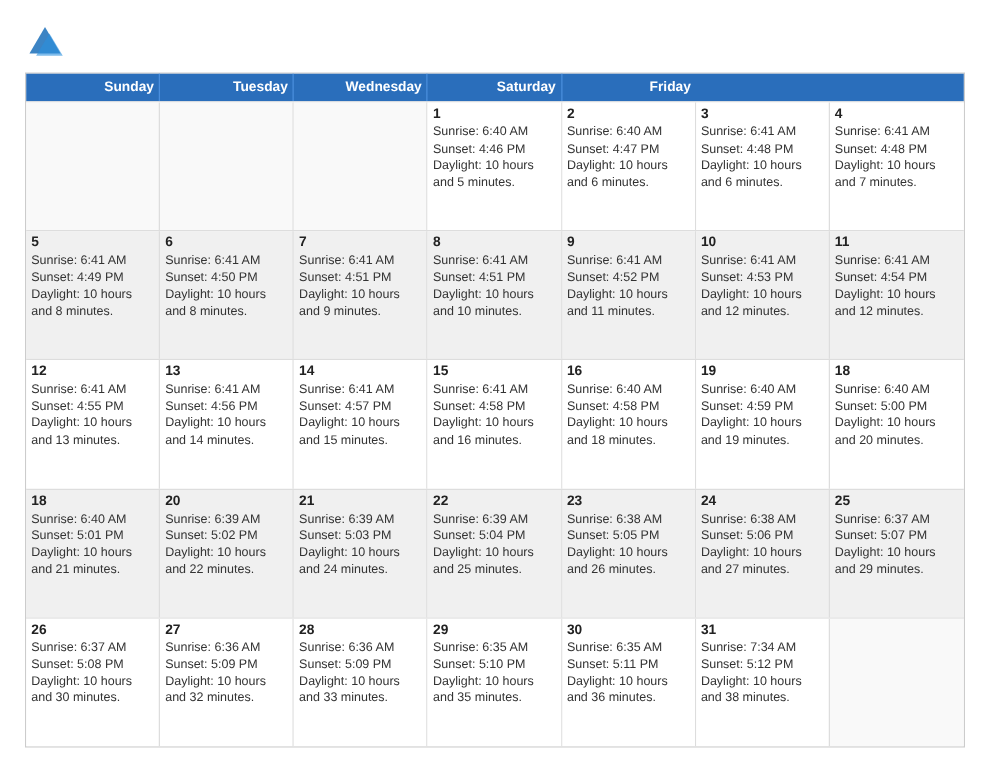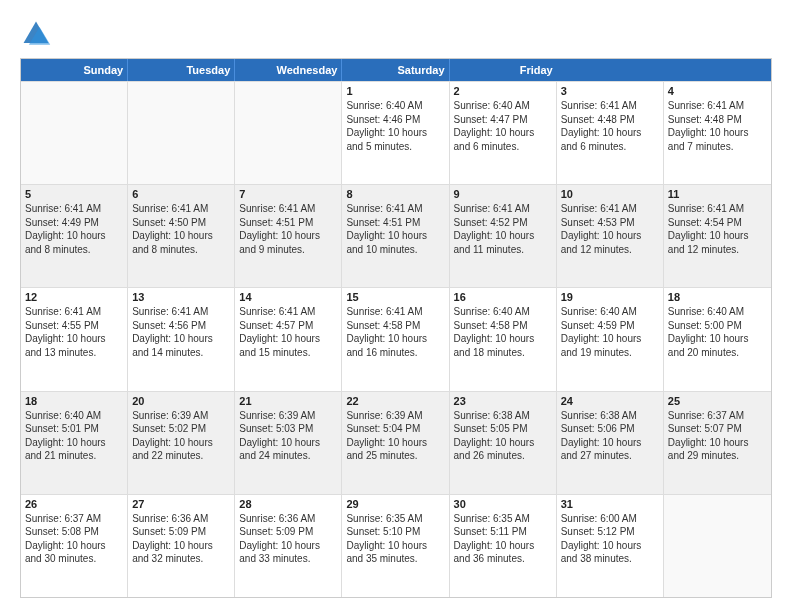--- a/index.html
+++ b/index.html
@@ -370,21 +370,21 @@
           </div>
           <div class="cal-cell">
             <span class="day-num">30</span>
             <div class="day-info" style="white-space: pre-line;">Sunrise: 6:35 AM
 Sunset: 5:11 PM
 Daylight: 10 hours
 and 36 minutes.</div>
           </div>
           <div class="cal-cell">
             <span class="day-num">31</span>
-            <div class="day-info" style="white-space: pre-line;">Sunrise: 6:00 AM
+            <div class="day-info" style="white-space: pre-line;">Sunrise: 7:34 AM
 Sunset: 5:12 PM
 Daylight: 10 hours
 and 38 minutes.</div>
           </div>
           <div class="cal-cell empty"></div>
         </div>
       </div>
   </div>
 </div>
 

